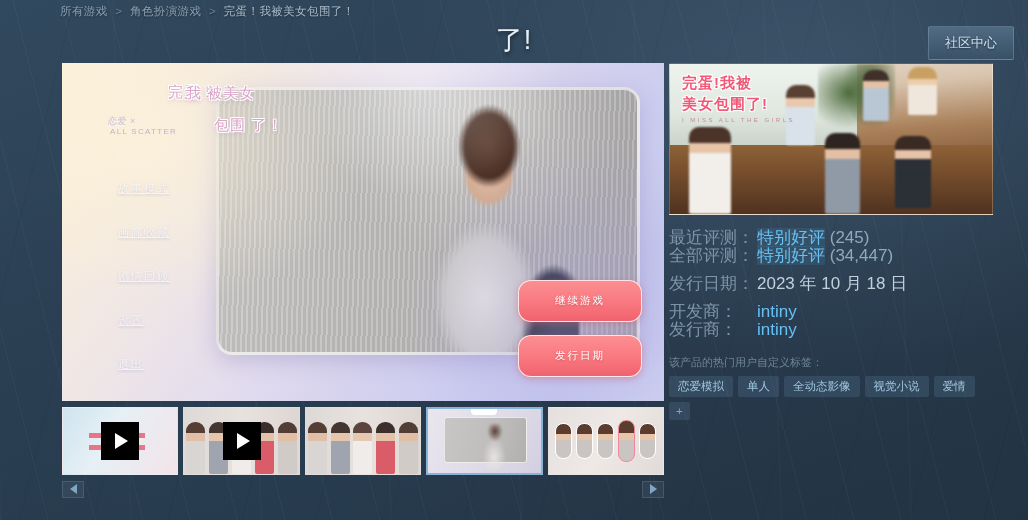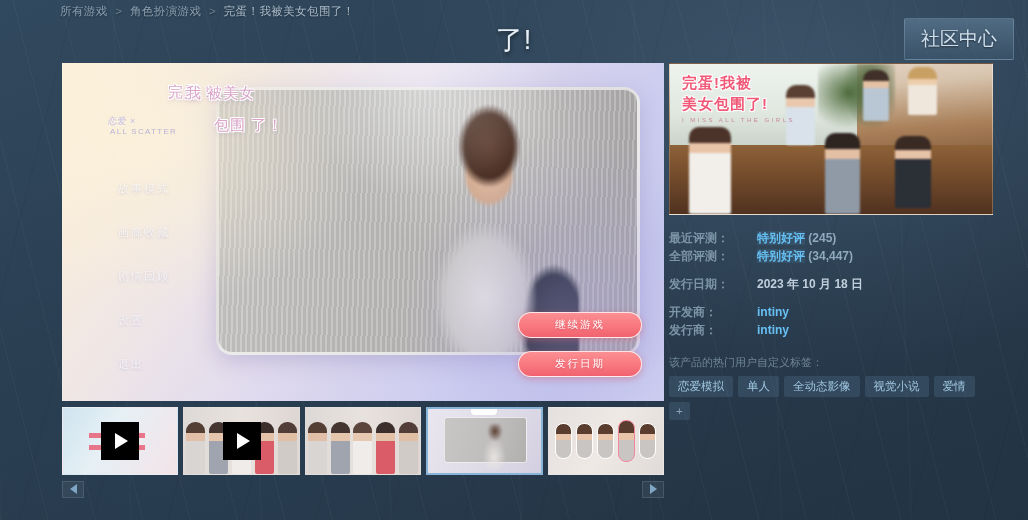--- a/index.html
+++ b/index.html
@@ -56,23 +56,23 @@
     font-size: 27px;
     font-weight: 400;
     color: #e8f0f6;
     text-shadow: 0 2px 5px rgba(0,0,0,.6);
     letter-spacing: 1px;
     pointer-events: none;
   }
 
   .community-btn {
     position: absolute;
-    right: 14px; top: 18px;
+    right: 14px; top: 26px;
     padding: 7px 16px;
-    font-size: 19px;
+    font-size: 13px;
     color: #cfe0ee;
     background: linear-gradient(180deg, rgba(103,135,161,.55), rgba(62,88,110,.55));
     border: 1px solid rgba(160,190,215,.30);
     border-radius: 2px;
     text-shadow: 0 1px 2px rgba(0,0,0,.5);
     cursor: pointer;
   }
 
   
   .media-col {
@@ -153,20 +153,21 @@
     flex-direction: column;
     gap: 29px;
   }
   .game-menu-item {
     font-size: 11px;
     color: rgba(255,255,255,.80);
     text-shadow: 0 1px 3px rgba(140,140,190,.55);
     letter-spacing: 2px;
     cursor: pointer;
     opacity: .72;
+    text-decoration: underline;
   }
 
   
   .photo-frame {
     position: absolute;
     left: 154px; top: 24px;
     width: 424px; height: 268px;
     border-radius: 16px;
     border: 3px solid rgba(255,255,255,.65);
     overflow: hidden;
@@ -198,21 +199,21 @@
   
   .pink-btns {
     position: absolute;
     right: 22px; bottom: 24px;
     z-index: 6;
     display: flex;
     flex-direction: column;
     gap: 13px;
   }
   .pink-btn {
-    width: 124px; height: 26px;
+    width: 124px; height: 42px;
     display: flex; align-items: center; justify-content: center;
     border-radius: 13px;
     background: linear-gradient(180deg, #fb8f92 0%, #f9787f 55%, #f0626e 100%);
     border: 1.5px solid rgba(255,255,255,.82);
     color: #ffffff;
     font-size: 10.5px;
     letter-spacing: 2px;
     text-shadow: 0 1px 2px rgba(190,60,80,.6);
     box-shadow: 0 2px 7px rgba(210,90,110,.45);
     cursor: pointer;
@@ -407,23 +408,22 @@
     margin-top: 13px;
     font-size: 12.5px;
     line-height: 20px;
     color: #c3d3e0;
     text-shadow: 0 1px 2px rgba(0,0,0,.4);
   }
 
   .meta { margin-top: 14px; }
   .meta-row {
     display: flex;
-    font-size: 12px;
+    font-size: 17px;
     line-height: 18px;
-    font-weight: bold;
   }
   .meta-row.gap { margin-top: 10px; }
   .meta-label {
     width: 88px;
     color: #7d95a8;
     flex: none;
   }
   .meta-val { color: #c0d0dc; }
   .rating {
     color: #66c0f4;

